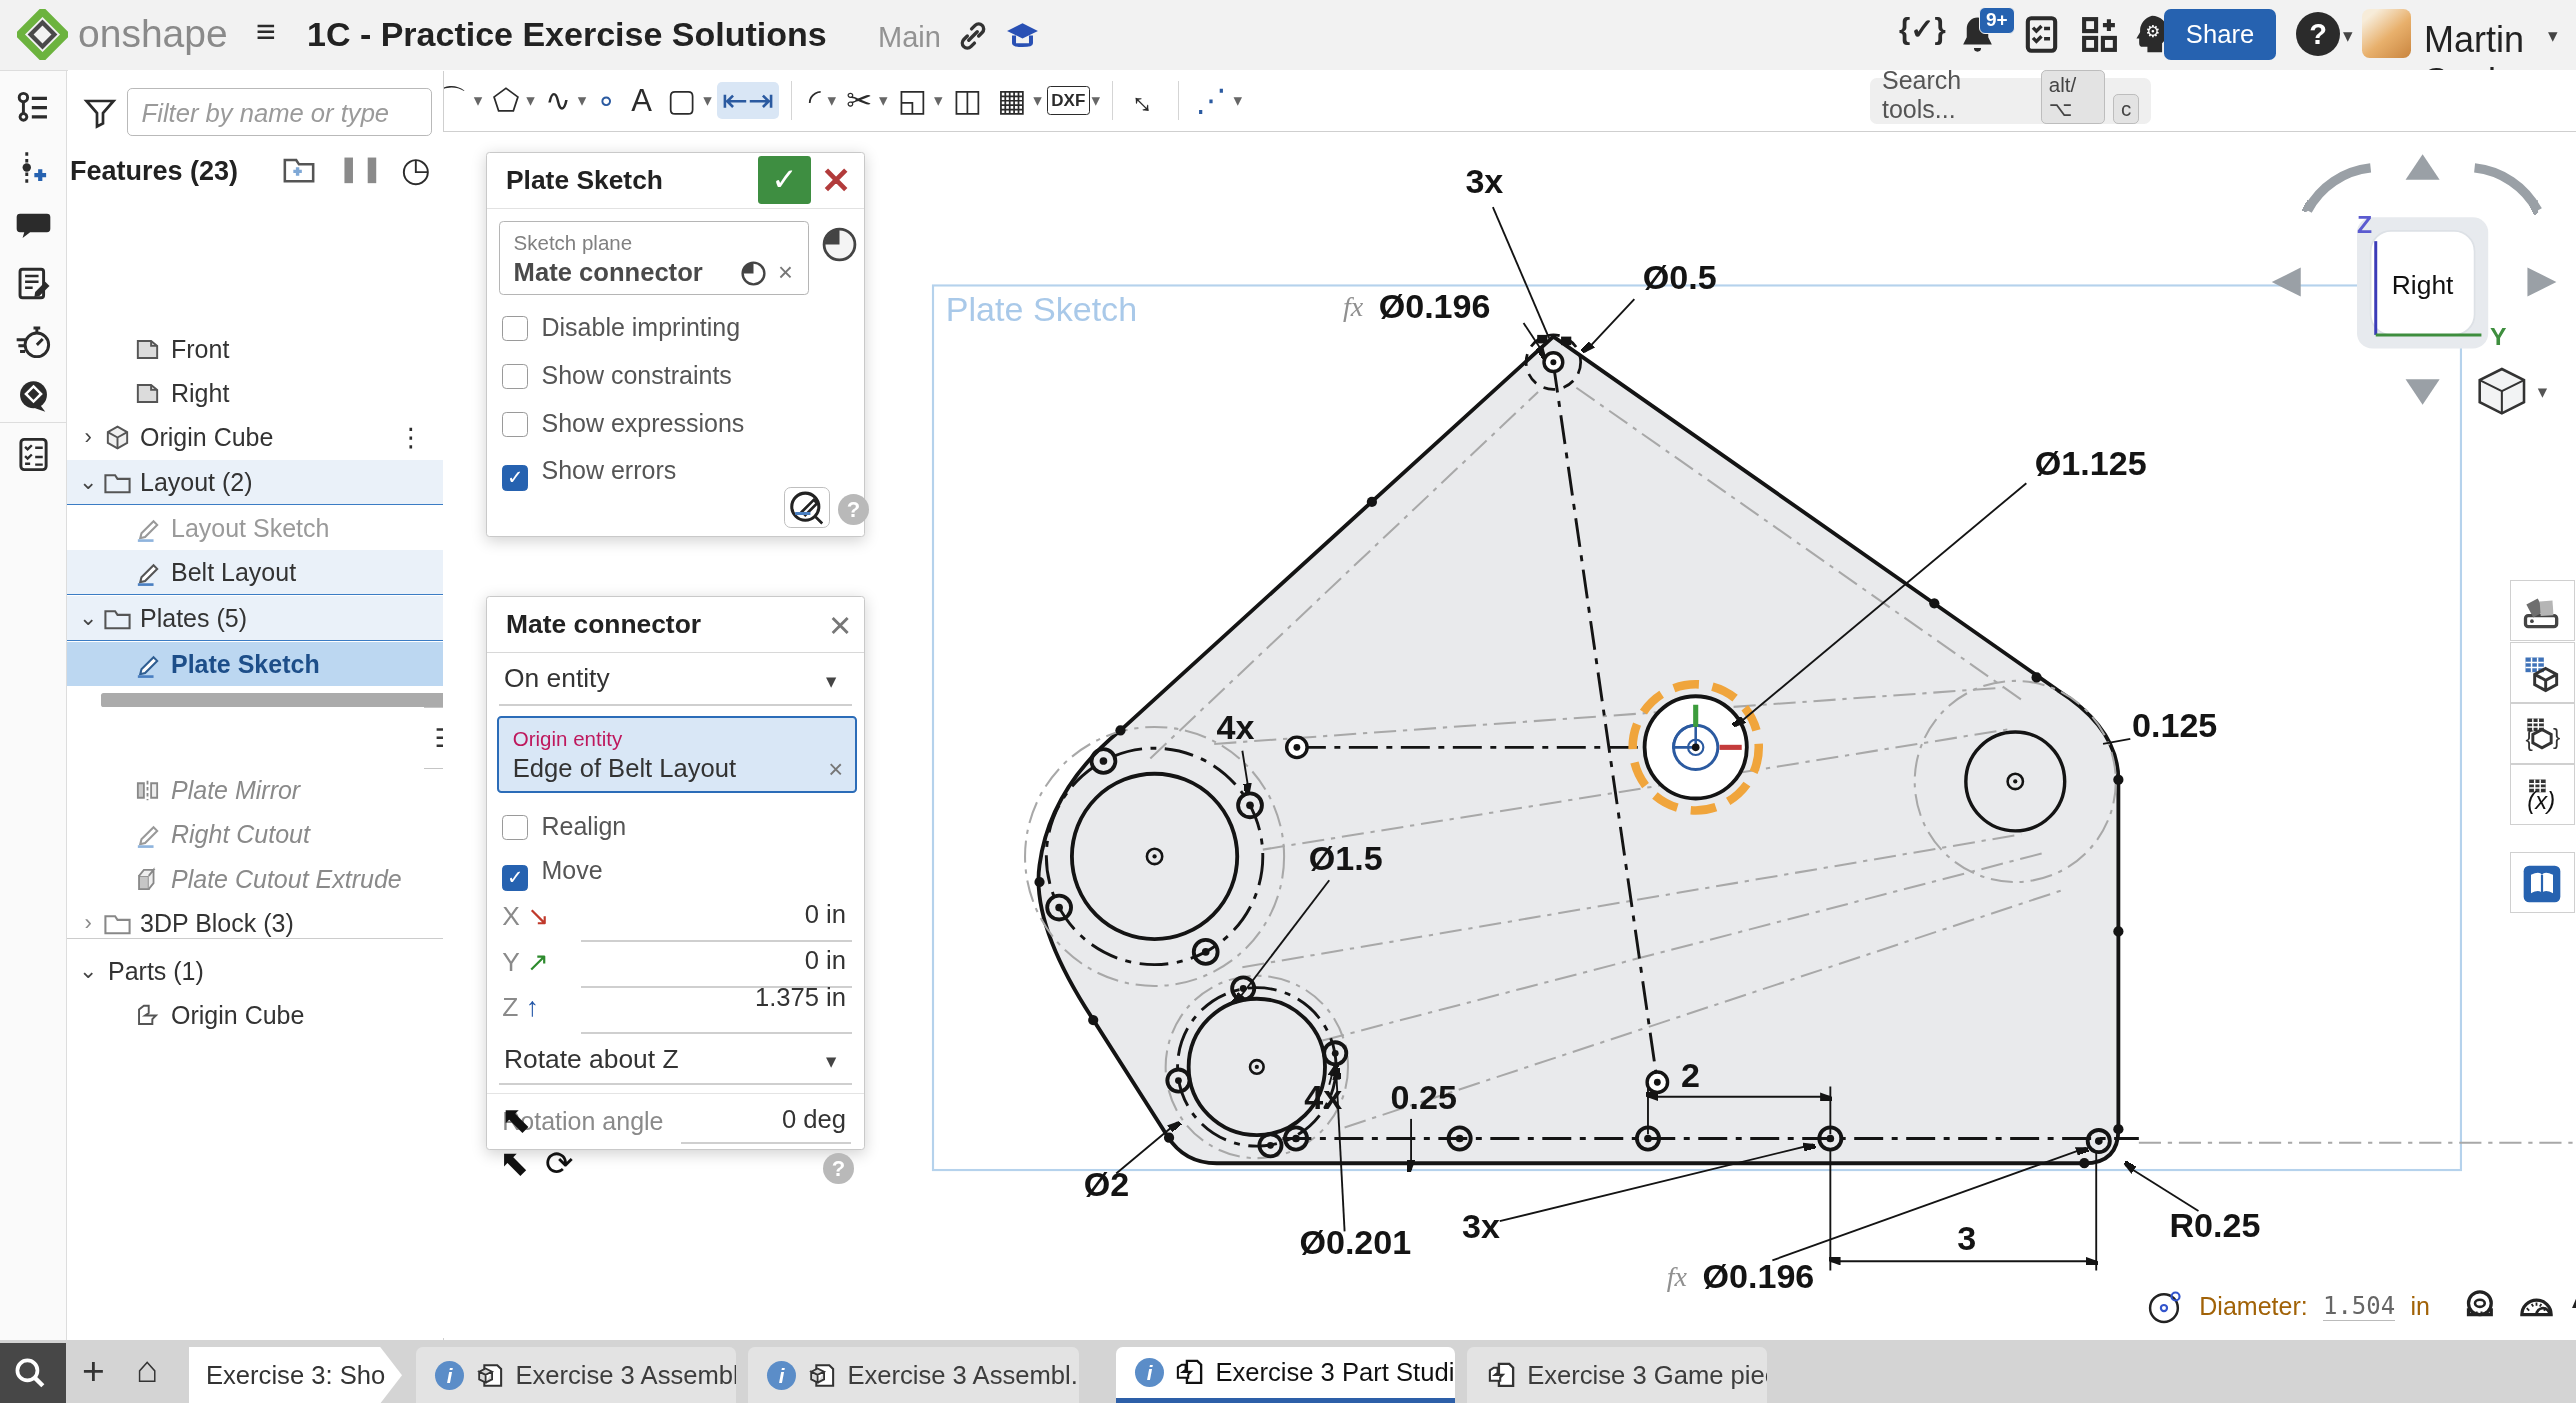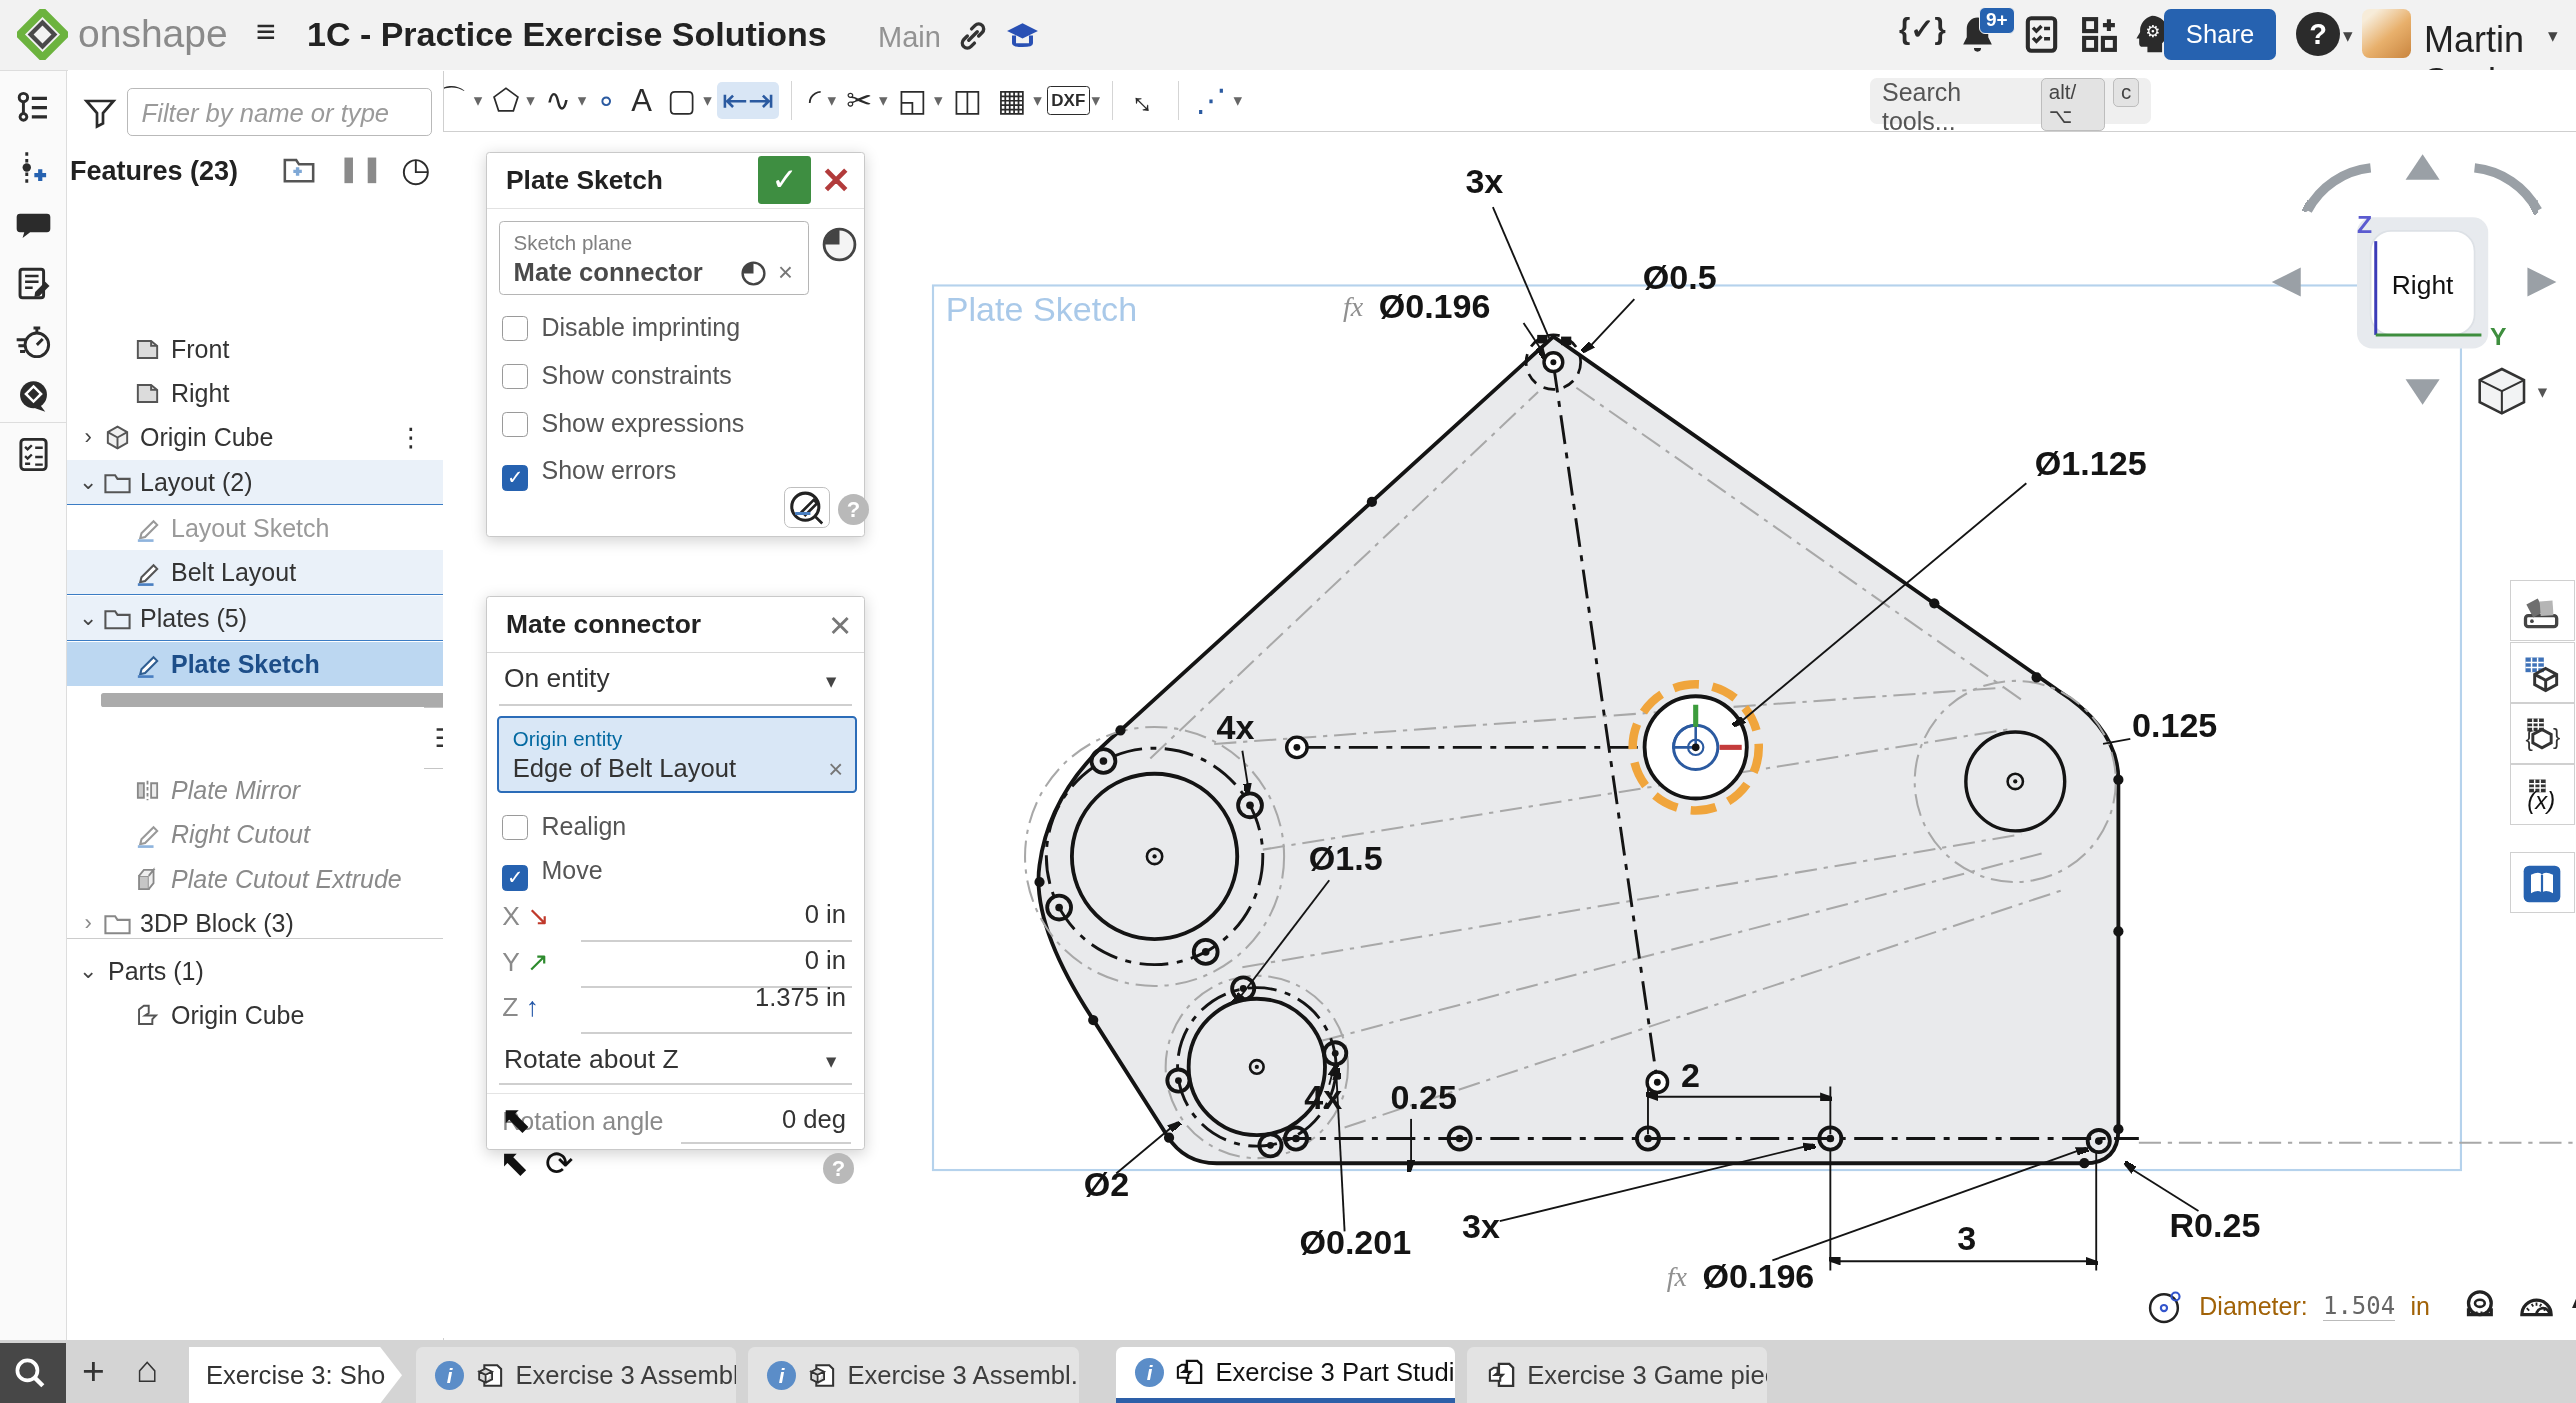--- a/index.html
+++ b/index.html
@@ -20,21 +20,21 @@
   
   #toolbar{position:absolute;left:68px;top:70px;width:2508px;height:62px;background:#fff;border-bottom:0.9px solid #CFCFCF;
            display:flex;align-items:center;gap:5.1px;padding-left:12px;box-sizing:border-box}
   .tico{font-size:31px;color:#2b2b2b;padding:0 5.1px;display:inline-block}
   .tico.blue{color:#2B5AA0}
   .tico.gray{color:#8a8a8a}
   .tcaret{font-size:17px;color:#666;margin-left:-3.4px}
   .tsep{width:0.9px;height:39px;background:#D5D5D5;margin:0 6.8px}
   .tool-active{background:#D9E6F5;border-radius:5.1px}
   #search-pill{position:absolute;left:1802px;top:7.7px;width:281px;height:46px;background:#EFEFEF;border-radius:6.8px;
-               display:flex;align-items:flex-start;gap:8.5px;padding:0 12px;box-sizing:border-box}
+               display:flex;align-items:flex-end;gap:8.5px;padding:0 12px;box-sizing:border-box}
   #search-pill .ph{color:#555;font-size:25px}
   .key{background:#E3E3E3;border:0.9px solid #BDBDBD;border-radius:5.1px;font-size:20.5px;color:#444;padding:1.7px 6.8px}
   
   #lstrip{position:absolute;left:0;top:71px;width:66px;height:1269px;background:#FAFAFA;border-right:0.9px solid #DDD}
   .sico{position:absolute;left:14.5px;width:37px;height:37px}
   #lstrip .div{position:absolute;left:0;top:351px;width:66px;height:0.9px;background:#DDD}
   
   #fpanel{position:absolute;left:67px;top:71px;width:376px;height:1269px;background:#fff;border-right:0.9px solid #CFCFCF}
   #filter-box{position:absolute;left:60px;top:17px;width:305px;height:48px;border:0.9px solid #B9B9B9;border-radius:5.1px;
               font-style:italic;color:#9a9a9a;font-size:25.6px;line-height:48px;padding-left:13.6px;box-sizing:border-box}
@@ -611,21 +611,21 @@
 
   <div class="dlg" style="left:486px;top:596px;width:377px;height:552px">
     <div class="hd" style="border-bottom:0.9px solid #D8D8D8">
       <span class="t">Mate connector</span>
       <span class="abs xsm" style="left:341px;top:12px;font-size:29px">✕</span>
     </div>
     <div class="ddrow" style="top:66px"><span>On entity</span></div>
     <span class="ddcaret" style="left:339px;top:72px">▾</span>
     <div class="uline" style="left:12px;top:107px;width:353px"></div>
     <div class="fieldbox" style="left:10.2px;top:119px;width:356px;height:73px;background:#D9E7F6;border-color:#2B6CB8;border-width:2.1px">
-      <span class="flab" style="color:#0369a1">Origin entity</span>
+      <span class="flab" style="color:#be185d">Origin entity</span>
       <span class="fval" style="font-weight:normal;color:#333">Edge of Belt Layout</span>
       <span class="abs xsm" style="left:329px;top:37px">×</span>
     </div>
     <div class="cbrow" style="top:215px"><span class="cb"></span><span>Realign</span></div>
     <div class="cbrow" style="top:259px"><span class="cb on">✓</span><span>Move</span></div>
 
     <div class="abs axlab" style="left:15.3px;top:303px"><span>X</span> <span style="color:#C0392B">↘</span></div>
     <div class="axval" style="left:189px;top:303px">0 in</div>
     <div class="uline" style="left:94px;top:343px;width:271px"></div>
     <div class="abs axlab" style="left:15.3px;top:349px"><span>Y</span> <span style="color:#2E8B2E">↗</span></div>

